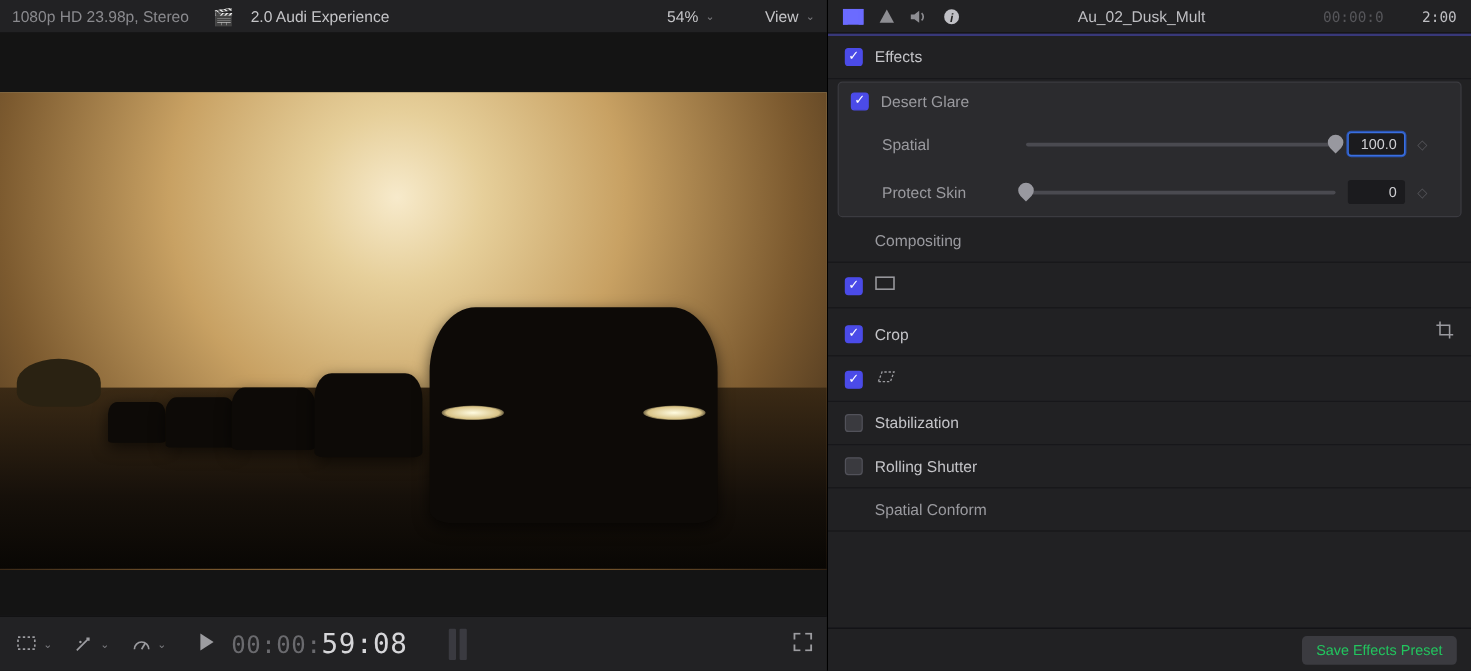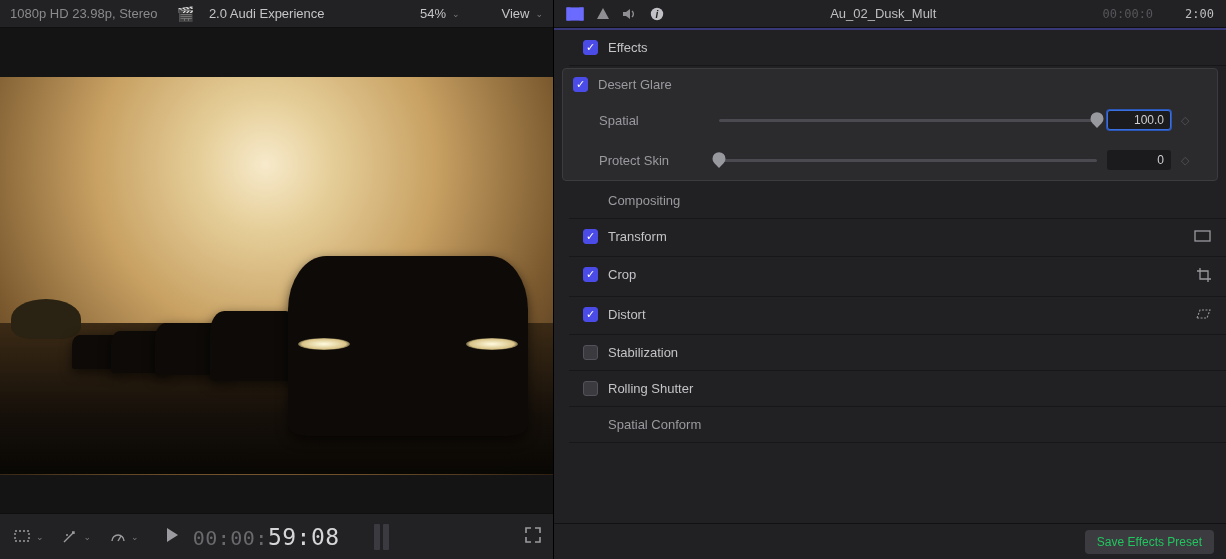--- a/index.html
+++ b/index.html
@@ -8,21 +8,21 @@
     height: 559px;
     background: #1c1c1e;
     font-family: -apple-system, "Helvetica Neue", Arial, sans-serif;
     font-size: 13px;
     color: #a0a0a5;
     display: flex;
     overflow: hidden;
   }
   
   .viewer-pane {
-    width: 554px;
+    width: 690px;
     display: flex;
     flex-direction: column;
     background: #1c1c1e;
     border-right: 1px solid #000;
   }
   .viewer-header {
     height: 28px;
     display: flex;
     align-items: center;
     padding: 0 10px;
@@ -119,25 +119,24 @@
   .insp-tab { color:#8e8e93; cursor:pointer; display:flex; align-items:center;}
   .insp-tab.active { color:#6b6bff; }
   .insp-tab.active svg path, .insp-tab.active svg rect { fill:#6b6bff !important; stroke:#6b6bff !important;}
   .insp-clip { flex:1; text-align:center; color:#bfbfc3; font-size:13px;}
   .insp-tc { font-family:"Menlo",monospace; font-size:12px;}
   .insp-tc .dim{ color:#56565a;} .insp-tc .br{color:#bfbfc3;margin-left:32px;}
   .insp-sep { height:2px; background:#4f4fd0; opacity:0.5;}
 
   .insp-body { flex:1; overflow:auto; }
   .section-row {
-    display:flex; align-items:flex-start;
+    display:flex; align-items:flex-end;
     padding: 10px 14px;
     border-bottom: 1px solid #17171a;
     gap:10px;
-    margin-left:15px;
   }
   .section-row.sub { background:#2b2b2e; border:1px solid #3b3b40; border-radius:4px; margin:2px 8px; padding:8px 10px; flex-direction:column; align-items:stretch;}
   .sub-head { display:flex; align-items:center; gap:10px;justify-content:space-between;}
   .cbx {
     width:15px; height:15px; border-radius:3px;
     background:#3a3a3f; border:1px solid #52525a;
     display:flex; align-items:center; justify-content:center;
     cursor:pointer; flex-shrink:0;
   }
   .cbx.checked { background:#4b4be8; border-color:#4b4be8;}
@@ -161,21 +160,21 @@
     background:#8b8b92; border-radius:2px 2px 50% 50%;
     transform: translate(-50%,-50%) rotate(45deg);
     border-top-left-radius:2px;
   }
   .slider .thumb {
     width:13px; height:13px; background:#98989f;
     border-radius:50% 50% 50% 0;
     transform: translate(-50%,-60%) rotate(-45deg);
   }
   .valbox {
-    width:64px; height:20px;
+    width:48px; height:20px;
     background:#1b1b1e;
     color:#cfcfd3; text-align:right; padding:2px 6px;
     font-size:12px; border-radius:3px;
     border:1px solid transparent;
   }
   .valbox.focused { border:1.5px solid #3a6fe0; box-shadow:0 0 0 1px #2b55b5;}
   .kf { width:12px; color:#55555a; font-size:11px; cursor:pointer;}
 
   .insp-footer {
     height:36px;
@@ -326,41 +325,39 @@
       </div>
     </div>
 
     <div class="section-row">
       <span style="width:15px"></span>
       <span class="sec-label dim">Compositing</span>
     </div>
 
     <div class="section-row">
       <span class="cbx checked"></span>
-      <span class="sec-label">Transform</span>
       <span class="sec-icon">
         <svg width="18" height="14">
             <rect x="1" y="2" width="15" height="10" fill="none" stroke="#9a9a9f" stroke-width="1.3"></rect>
           </svg>
       </span>
     </div>
 
     <div class="section-row">
       <span class="cbx checked"></span>
       <span class="sec-label">Crop</span>
       <span class="sec-icon">
         <svg width="16" height="16">
             <path d="M4 1 V12 H15 M1 4 H12 V15" stroke="#9a9a9f" stroke-width="1.3" fill="none"></path>
           </svg>
       </span>
     </div>
 
     <div class="section-row">
       <span class="cbx checked"></span>
-      <span class="sec-label">Distort</span>
       <span class="sec-icon">
         <svg width="18" height="14">
             <path d="M3 11 L6 3 L16 3 L13 11 Z" stroke="#9a9a9f" stroke-width="1.1" fill="none" stroke-dasharray="2 1.5"></path>
           </svg>
       </span>
     </div>
 
     <div class="section-row">
       <span class="cbx"></span>
       <span class="sec-label">Stabilization</span>

